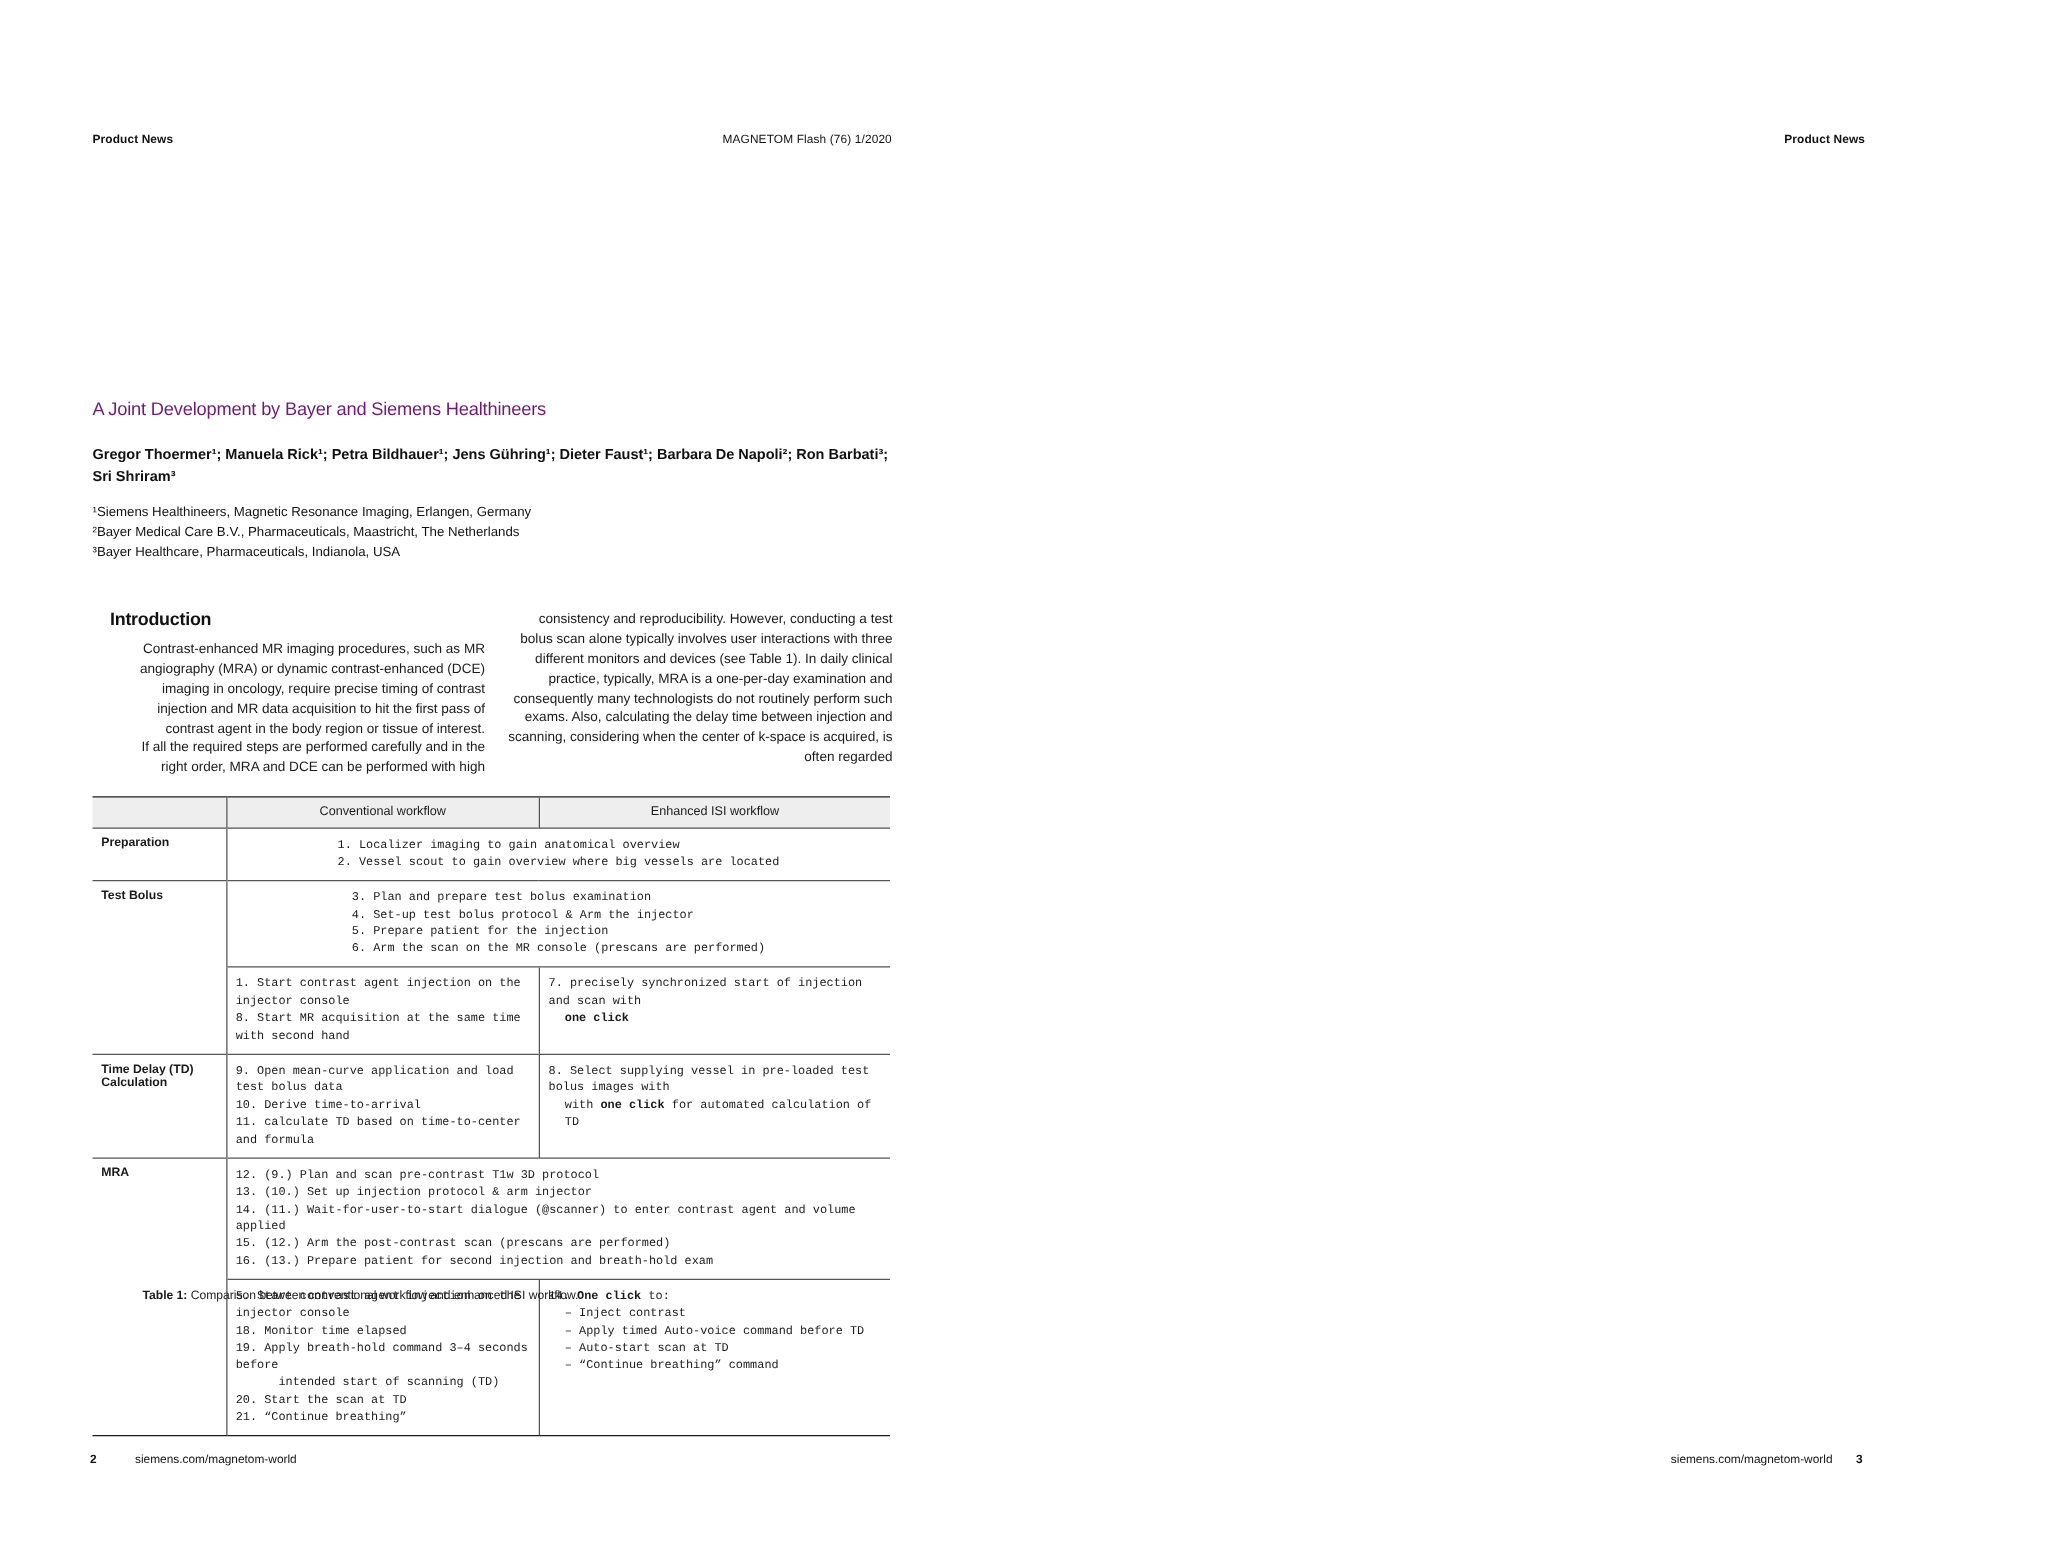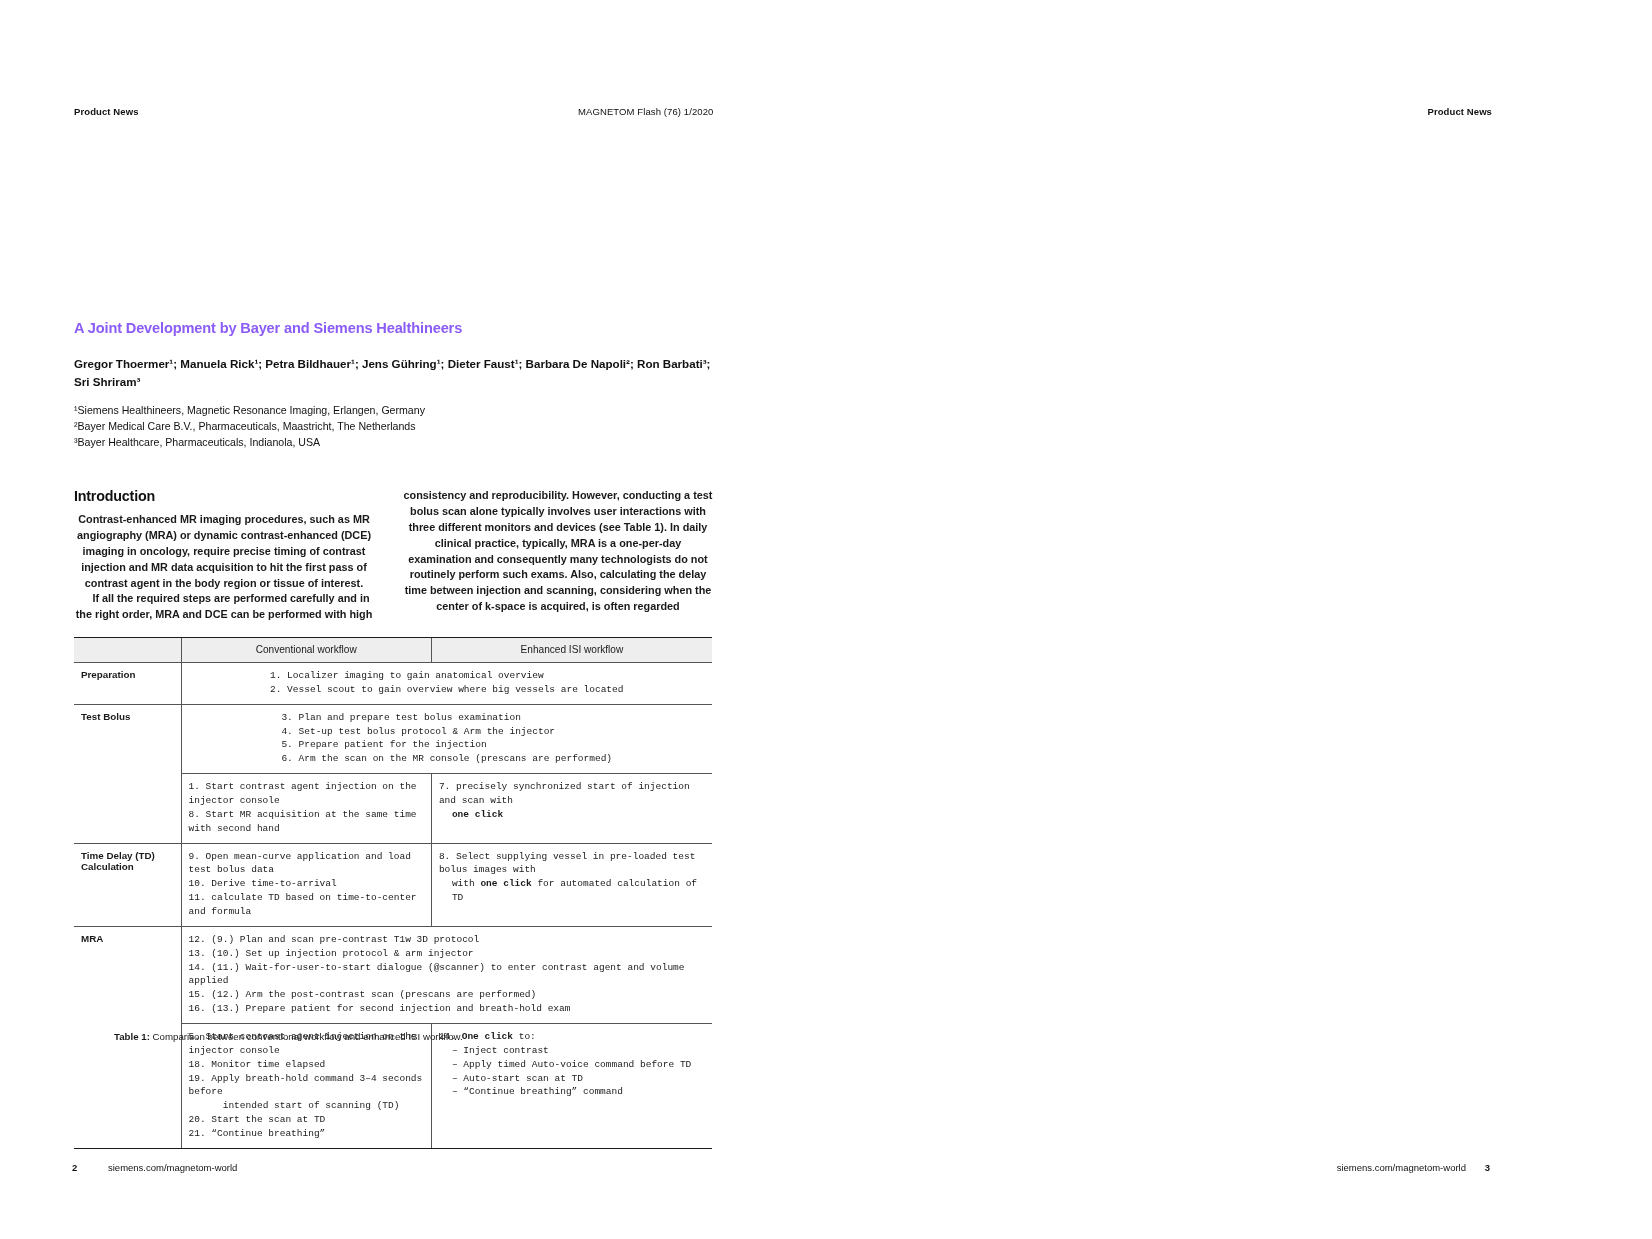--- a/index.html
+++ b/index.html
@@ -40,40 +40,40 @@
   .pg-num-r { right: 162px; font-weight: 700; }
 
   
   .title {
     position: absolute; left: 74px; top: 160px; width: 650px;
     font-size: 30.5px; line-height: 1.26; font-weight: 700;
     letter-spacing: -0.55px; color: #111;
   }
   .subtitle {
     position: absolute; left: 74px; top: 320px; width: 650px;
-    font-size: 14.6px; font-weight: 700; letter-spacing: -0.15px; color: #8b5cf6;
+    font-size: 14.6px; font-weight: 400; letter-spacing: -0.15px; color: #701a75;
   }
   .authors {
     position: absolute; left: 74px; top: 355px; width: 640px;
     font-size: 11.6px; font-weight: 700; line-height: 1.52; color: #111;
   }
   .affils {
     position: absolute; left: 74px; top: 402px; width: 640px;
     font-size: 10.6px; line-height: 1.52; color: #111;
   }
 
   
   .sec-head {
     font-size: 14.3px; font-weight: 700; letter-spacing: -0.2px;
     color: #111; margin-bottom: 8px;
   }
-  .col-text { font-size: 10.85px; line-height: 1.465; color: #1a1a1a; text-align: center; font-weight: bold; }
+  .col-text { font-size: 10.85px; line-height: 1.465; color: #1a1a1a; text-align: right; }
   .col-text p + p { text-indent: 14px; }
 
-  .intro-l { position: absolute; left: 74px; top: 488px; width: 300px; }
+  .intro-l { position: absolute; left: 88px; top: 488px; width: 300px; }
   .intro-r { position: absolute; left: 402px; top: 488px; width: 312px; }
 
   
   .tbl-wrap { position: absolute; left: 74px; top: 637px; width: 638px; }
   table.wf { border-collapse: collapse; width: 638px; font-size: 9.5px; color: #1a1a1a; }
   table.wf td, table.wf th { vertical-align: top; padding: 6px 7px 7px 7px; }
   .thead-row td {
     background: #eeeeee; text-align: center; font-weight: 400; font-size: 10.1px;
     padding: 8px 6px 9px 6px;
   }

